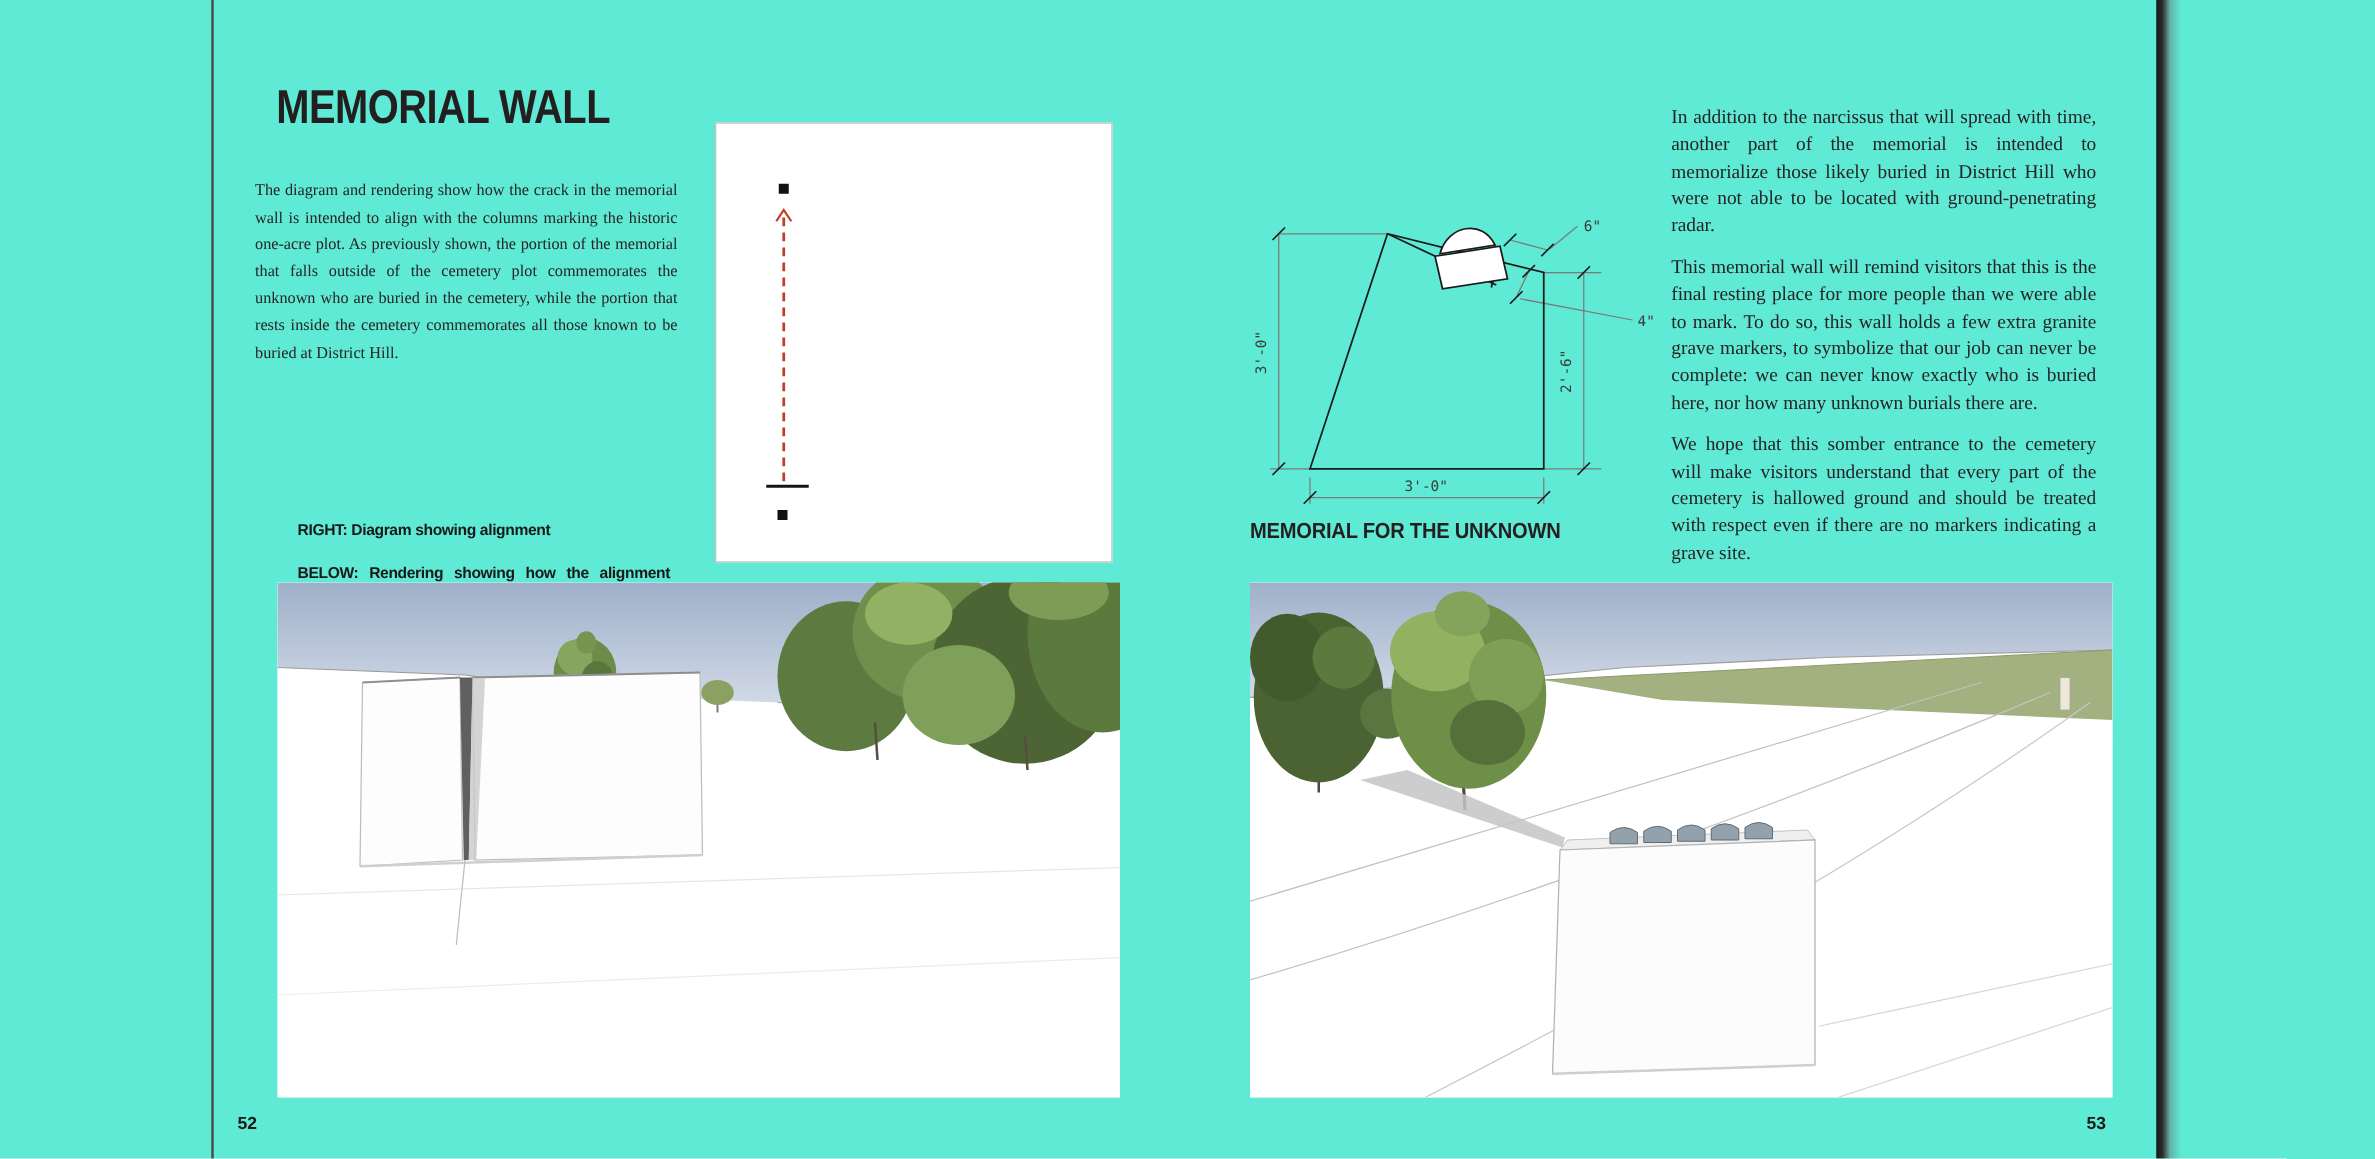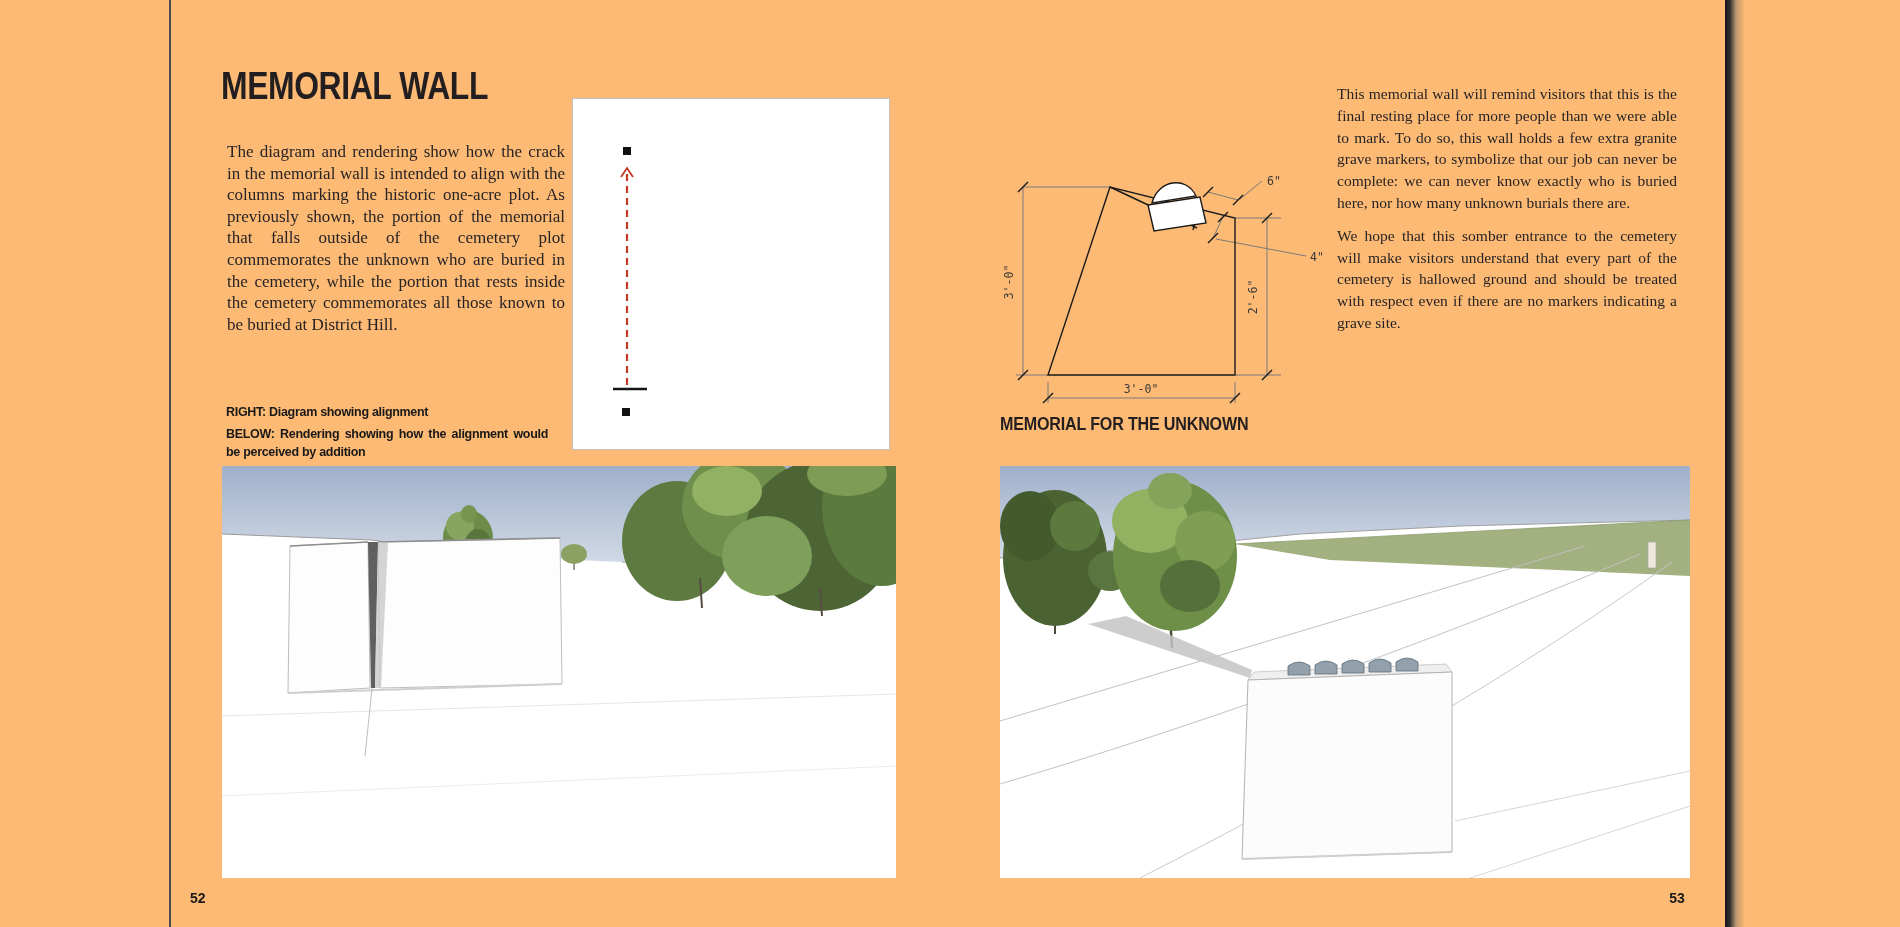--- a/index.html
+++ b/index.html
@@ -1,30 +1,30 @@
 <!DOCTYPE html>
 <html><head>
 <meta charset="utf-8">
 <style>
   html,body{margin:0;padding:0;background:#ffffff;}
-  #spread{position:relative;width:1900px;height:927px;background:#fdba74;overflow:hidden;
+  #spread{position:relative;width:1900px;height:927px;background:#5eead4;overflow:hidden;
           font-family:"Liberation Sans",sans-serif;color:#231f20;}
   .abs{position:absolute;}
   
   .edge-left{left:169px;top:0;width:2px;height:927px;background:#4c4c4c;}
   .edge-right{left:1725px;top:0;width:20px;height:927px;
       background:linear-gradient(to right,#161616 0%,#2e2e2e 25%,rgba(110,110,110,.45) 55%,rgba(255,255,255,0) 100%);}
   
   .title{left:221px;top:40px;font-size:38px;font-weight:700;letter-spacing:-.5px;
          transform:scaleX(.84);transform-origin:left top;white-space:nowrap;}
-  .left-body{left:227px;top:141px;width:338px;font-family:"Liberation Serif",serif;
-         font-size:17px;line-height:21.6px;text-align:justify;color:#272325;}
+  .left-body{left:204px;top:141px;width:338px;font-family:"Liberation Serif",serif;
+         font-size:13px;line-height:21.6px;text-align:justify;color:#272325;}
   .captions{left:222px;top:399px;width:330px;font-size:12.5px;line-height:18px;
          font-weight:700;letter-spacing:-.3px;color:#191919;}
-  .captions p{margin:4px;text-align:justify;}
+  .captions p{margin:16px;text-align:justify;}
   .diagram-box{left:572px;top:98px;width:316px;height:350px;border:1px solid #c2c2c2;background:#fff;}
   .render{background:#fff;}
   
   .tech-diagram{left:1000px;top:135px;width:335px;height:300px;}
   .memorial-label{left:1000px;top:414px;font-size:17.5px;font-weight:700;letter-spacing:-.2px;
          transform:scaleX(.92);transform-origin:left top;white-space:nowrap;}
   .right-body{left:1337px;top:83px;width:340px;font-family:"Liberation Serif",serif;
          font-size:15.5px;line-height:21.8px;text-align:justify;color:#272325;}
   .right-body p{margin:0 0 11px 0;}
   .pagenum{font-size:14px;font-weight:700;color:#191919;}
@@ -146,20 +146,21 @@
     <text class="dim-text" transform="rotate(-90 13 147)" x="13" y="147" text-anchor="middle">3'-0"</text>
     <text class="dim-text" transform="rotate(-90 257 162)" x="257" y="162" text-anchor="middle">2'-6"</text>
     <text class="dim-text" x="141" y="258" text-anchor="middle">3'-0"</text>
     <text class="dim-text" x="267" y="50" text-anchor="start">6"</text>
     <text class="dim-text" x="310" y="126" text-anchor="start">4"</text>
   </svg>
 
   <div class="abs memorial-label">MEMORIAL FOR THE UNKNOWN</div>
 
   <div class="abs right-body">
+    <p>In addition to the narcissus that will spread with time, another part of the memorial is intended to memorialize those likely buried in District Hill who were not able to be located with ground-penetrating radar.</p>
     <p>This memorial wall will remind visitors that this is the final resting place for more people than we were able to mark. To do so, this wall holds a few extra granite grave markers, to symbolize that our job can never be complete: we can never know exactly who is buried here, nor how many unknown burials there are.</p>
     <p>We hope that this somber entrance to the cemetery will make visitors understand that every part of the cemetery is hallowed ground and should be treated with respect even if there are no markers indicating a grave site.</p>
   </div>
 
   <svg class="abs render" style="left:1000px;top:466px;" width="690" height="412" viewBox="0 0 690 412">
     <defs>
       <linearGradient id="skyR" x1="0" y1="0" x2="0" y2="1">
         <stop offset="0" stop-color="#9fb0ca"></stop>
           <stop offset="1" stop-color="#e7ebf2"></stop>
       </linearGradient>

